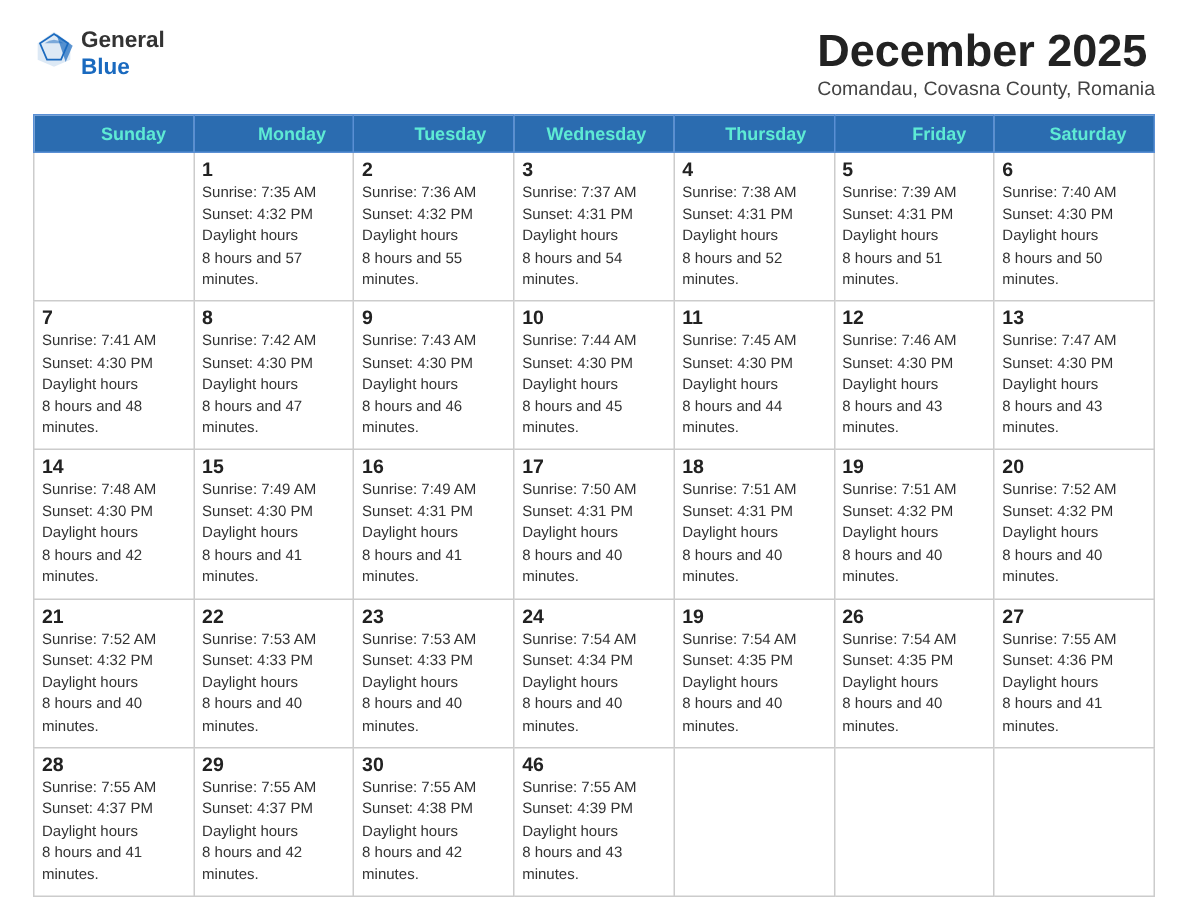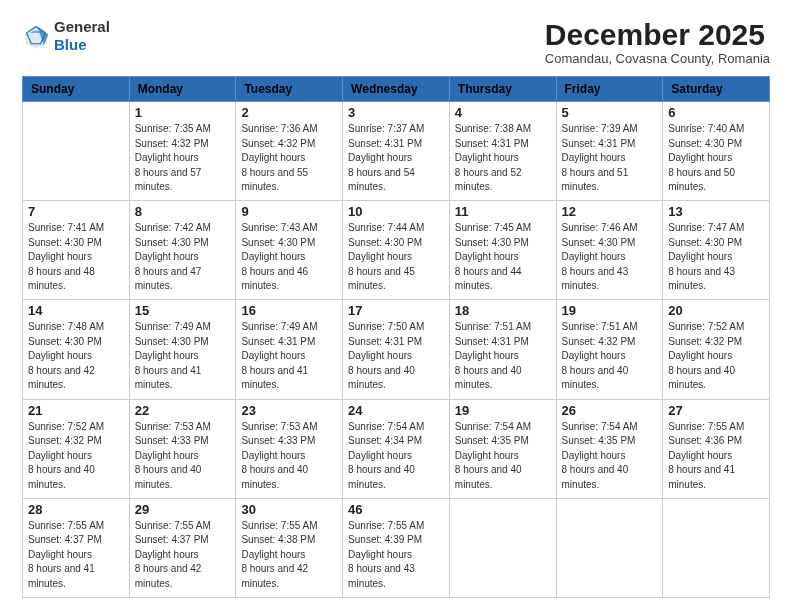--- a/index.html
+++ b/index.html
@@ -18,21 +18,21 @@
       flex-direction: column;
     }
     .header {
       display: flex;
       justify-content: space-between;
       align-items: flex-start;
       margin-bottom: 10px;
     }
     .logo {
       display: flex;
-      align-items: center;
+      align-items: flex-start;
       gap: 4px;
     }
     .logo-text {
       font-size: 15px;
       font-weight: bold;
       line-height: 1.2;
     }
     .logo-text .general { color: #333; }
     .logo-text .blue { color: #1a6abf; }
     .logo-icon {
@@ -54,25 +54,25 @@
     }
     .calendar {
       flex: 1;
       border: 1px solid #ccc;
       border-collapse: collapse;
       width: 100%;
       table-layout: fixed;
     }
     .calendar th {
       background: #2b6cb0;
-      color: #000000;
+      color: #5eead4;
       font-size: 12px;
       font-weight: bold;
-      text-align: left;
-      padding: 5px 8px;
+      text-align: right;
+      padding: 5px 18px;
       border: 1px solid #5a8fd4;
     }
     .calendar td {
       border: 1px solid #ccc;
       vertical-align: top;
       padding: 3px 5px;
       font-size: 9.5px;
       color: #333;
       height: 80px;
       background: #fff;

